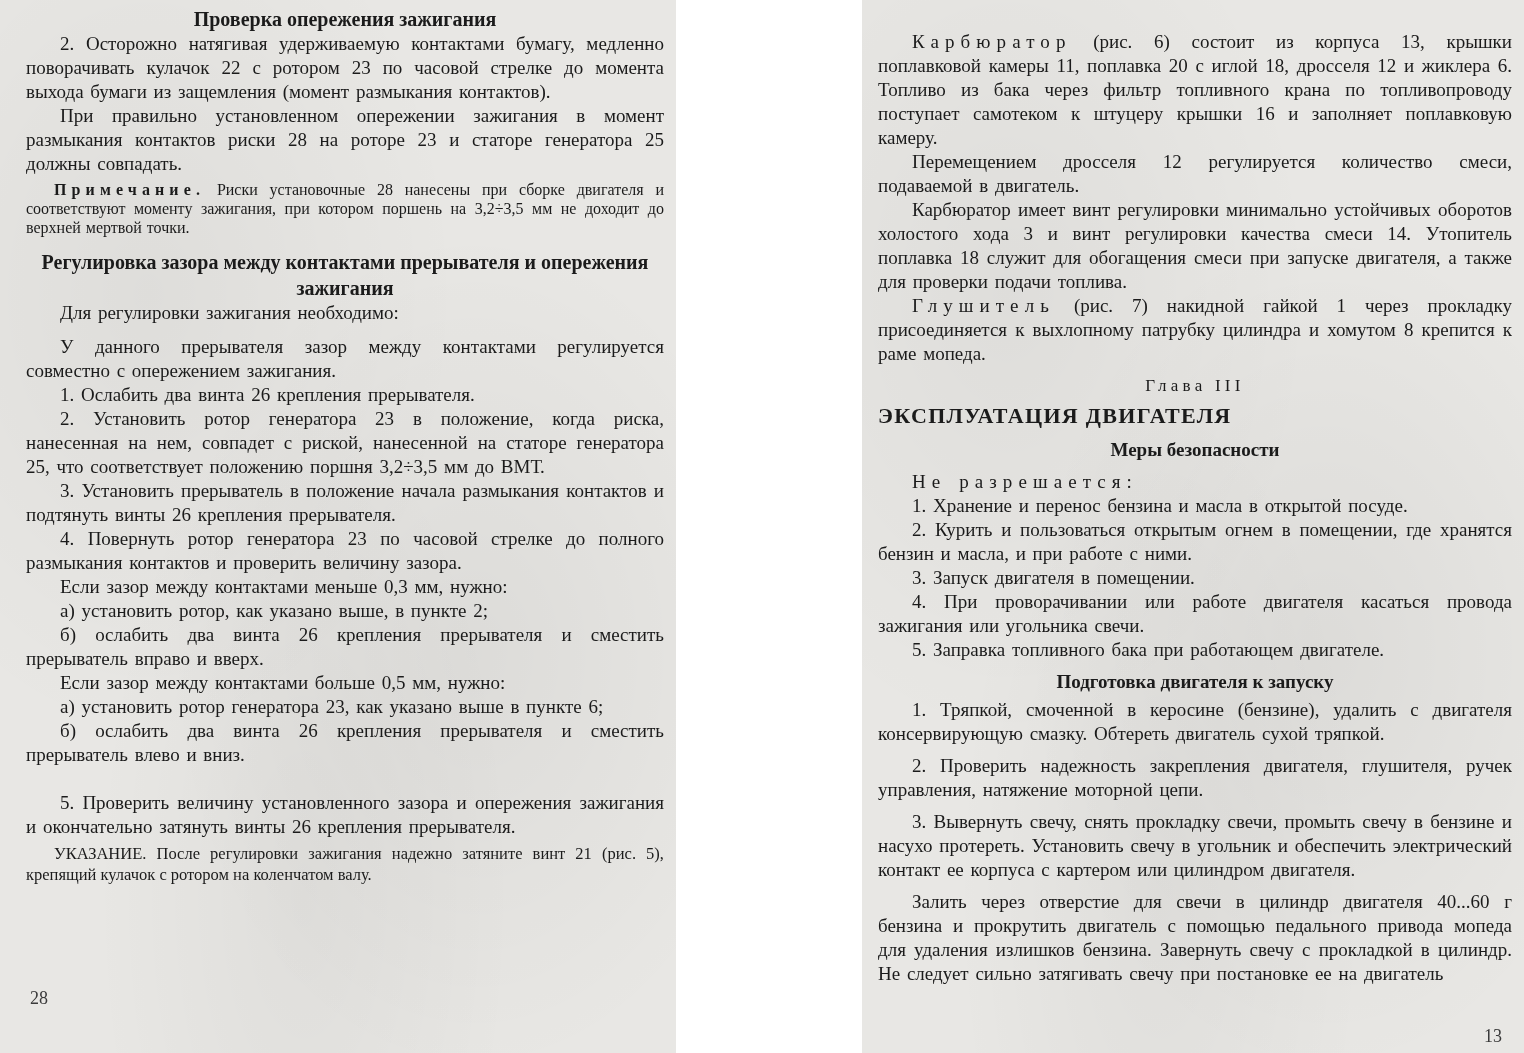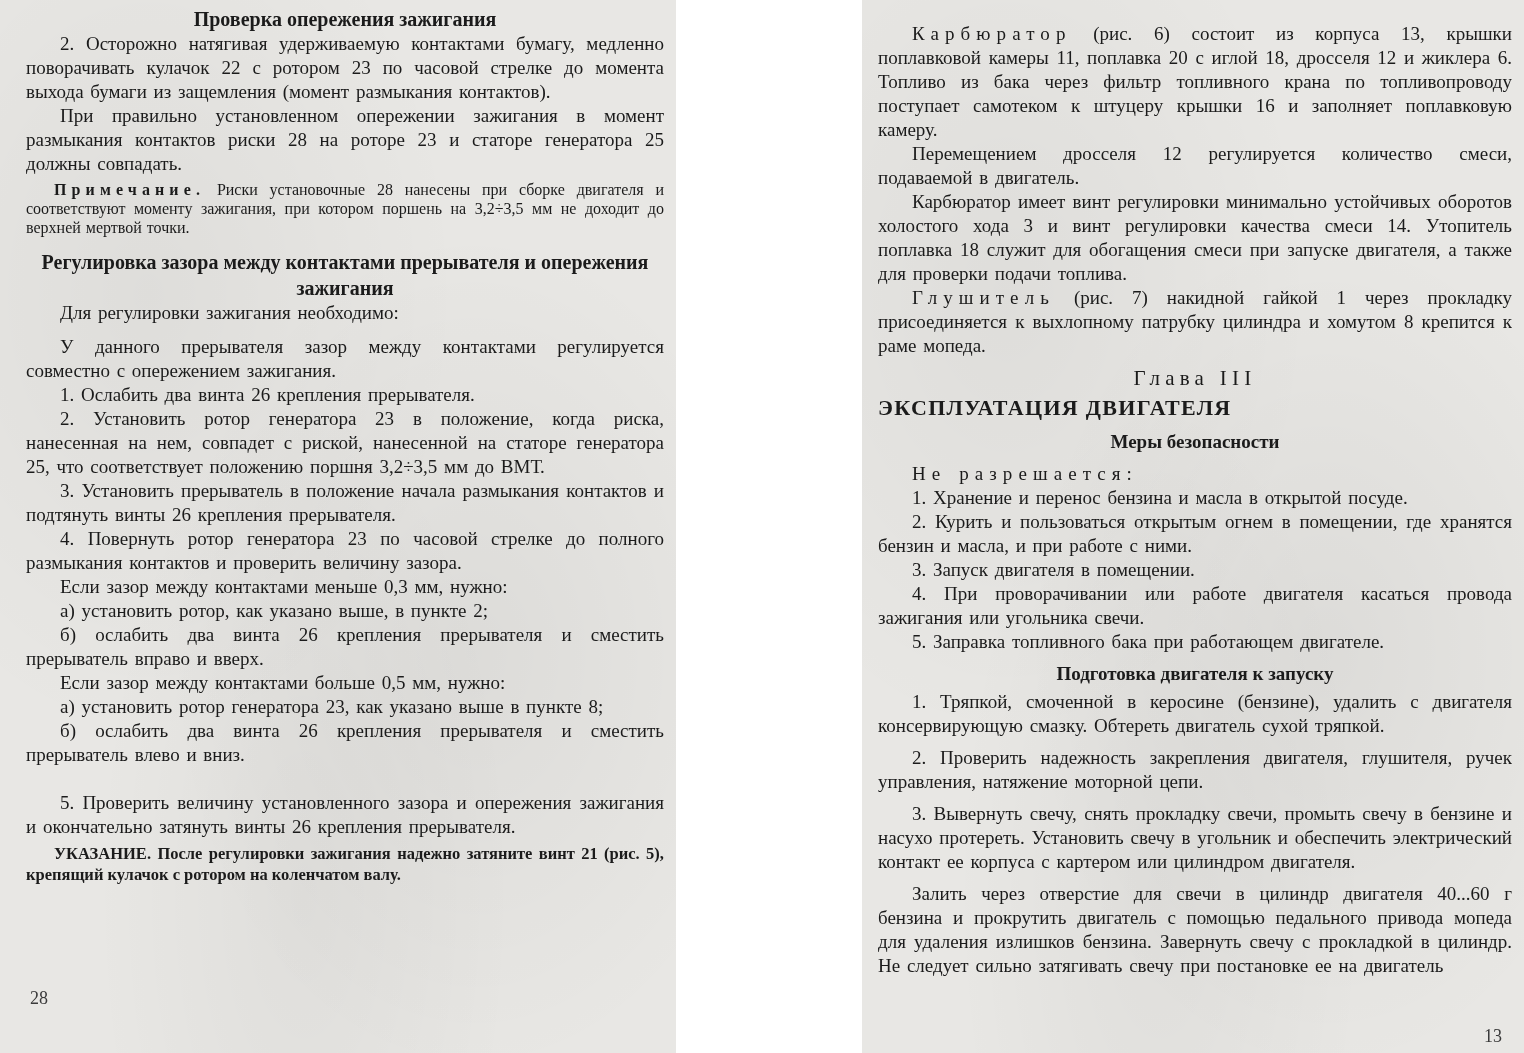--- a/index.html
+++ b/index.html
@@ -24,21 +24,21 @@
     height: 1053px;
     box-sizing: border-box;
     background:
       radial-gradient(ellipse at 22% 28%, rgba(0,0,0,0.045), transparent 42%),
       radial-gradient(ellipse at 70% 62%, rgba(0,0,0,0.05), transparent 46%),
       radial-gradient(ellipse at 45% 85%, rgba(0,0,0,0.04), transparent 40%),
       #e8e7e4;
     overflow: hidden;
   }
   #left-page  { left: 0;     width: 676px; padding: 6px 12px 0 26px; }
-  #right-page { left: 862px; width: 662px; padding: 22px 12px 0 16px; }
+  #right-page { left: 862px; width: 662px; padding: 30px 12px 0 16px; }
 
   p, h2, h3 { margin: 0; }
 
   .body {
     font-size: 19px;
     line-height: 24px;
     text-align: justify;
     text-indent: 34px;
     word-spacing: 2px;
   }
@@ -49,41 +49,41 @@
     line-height: 26px;
   }
   .head-sm {
     text-align: center;
     font-weight: bold;
     font-size: 19px;
     line-height: 24px;
   }
   .chapter-label {
     text-align: center;
-    font-size: 21px;
+    font-size: 17px;
     line-height: 24px;
     letter-spacing: 0.25em;
   }
   .chapter-title {
     font-weight: bold;
     font-size: 22px;
     line-height: 28px;
     letter-spacing: 0.06em;
   }
   .note {
     font-size: 16px;
     line-height: 19px;
     text-align: justify;
     text-indent: 28px;
     word-spacing: 1px;
   }
   .direction {
     font-size: 16.5px;
     line-height: 21px;
-    font-weight: bold;
+    font-weight: normal;
     text-align: justify;
     text-indent: 28px;
   }
   .sp { letter-spacing: 0.32em; }
   .bold { font-weight: bold; }
 
   .mt4  { margin-top: 4px; }
   .mt8  { margin-top: 8px; }
   .mt10 { margin-top: 10px; }
   .mt12 { margin-top: 12px; }
@@ -115,21 +115,21 @@
     <p class="body">Для регулировки зажигания необходимо:</p>
     <p class="body mt10">У данного прерывателя зазор между контактами регулируется совместно с опережением зажигания.</p>
     <p class="body">1. Ослабить два винта 26 крепления прерывателя.</p>
     <p class="body">2. Установить ротор генератора 23 в положение, когда риска, нанесенная на нем, совпадет с риской, нанесенной на статоре генератора 25, что соответствует положению поршня 3,2÷3,5 мм до ВМТ.</p>
     <p class="body">3. Установить прерыватель в положение начала размыкания контактов и подтянуть винты 26 крепления прерывателя.</p>
     <p class="body">4. Повернуть ротор генератора 23 по часовой стрелке до полного размыкания контактов и проверить величину зазора.</p>
     <p class="body">Если зазор между контактами меньше 0,3 мм, нужно:</p>
     <p class="body">а) установить ротор, как указано выше, в пункте 2;</p>
     <p class="body">б) ослабить два винта 26 крепления прерывателя и сместить прерыватель вправо и вверх.</p>
     <p class="body">Если зазор между контактами больше 0,5 мм, нужно:</p>
-    <p class="body">а) установить ротор генератора 23, как указано выше в пункте 8;</p>
+    <p class="body">а) установить ротор генератора 23, как указано выше в пункте 6;</p>
     <p class="body">б) ослабить два винта 26 крепления прерывателя и сместить прерыватель влево и вниз.</p>
     <p class="body mt24">5. Проверить величину установленного зазора и опережения зажигания и окончательно затянуть винты 26 крепления прерывателя.</p>
 
     <p class="direction mt4"><span>УКАЗАНИЕ.</span><span> После регулировки зажигания надежно затяните винт 21 (рис. 5), крепящий кулачок с ротором на коленчатом валу.</span></p>
 
     <div class="pagenum pagenum-left">28</div>
   </div>
 
   <div style="position:absolute; left:676px; top:0; width:186px; height:1053px; background:#ffffff;"></div>
 

